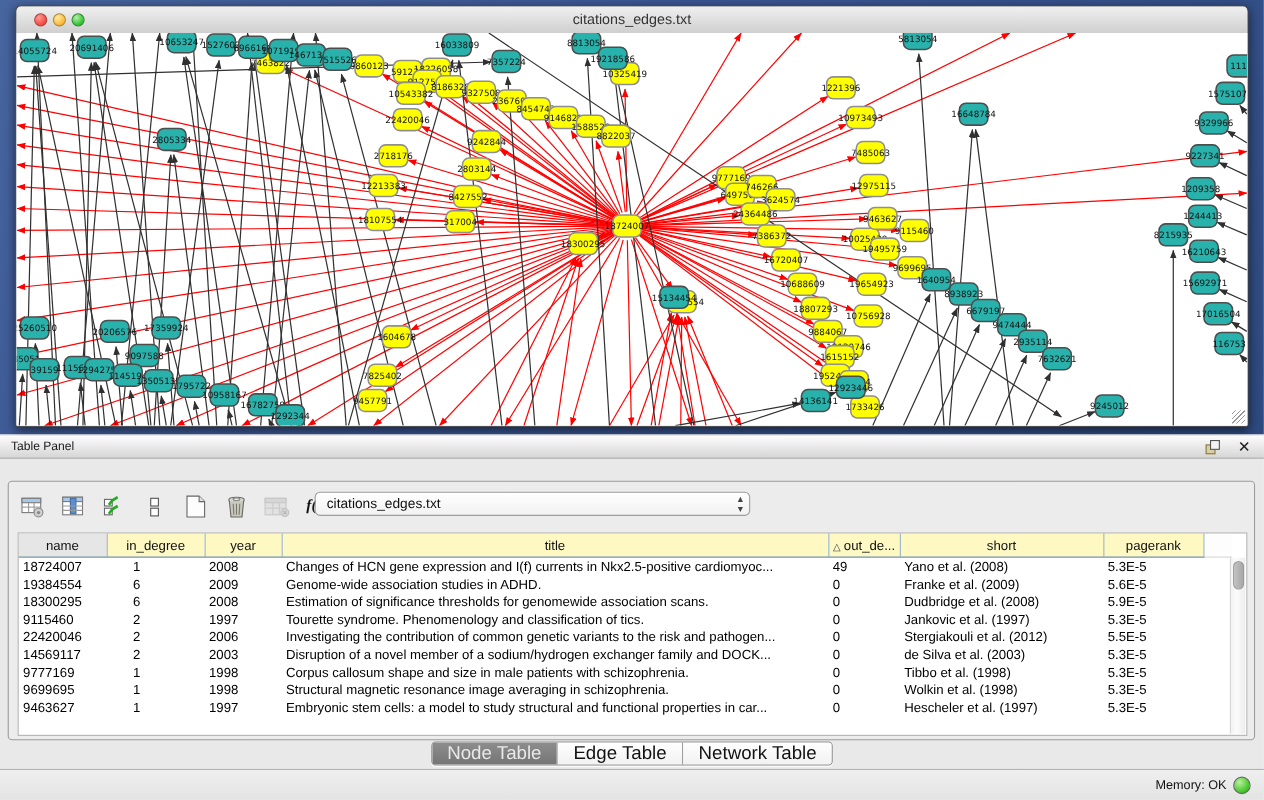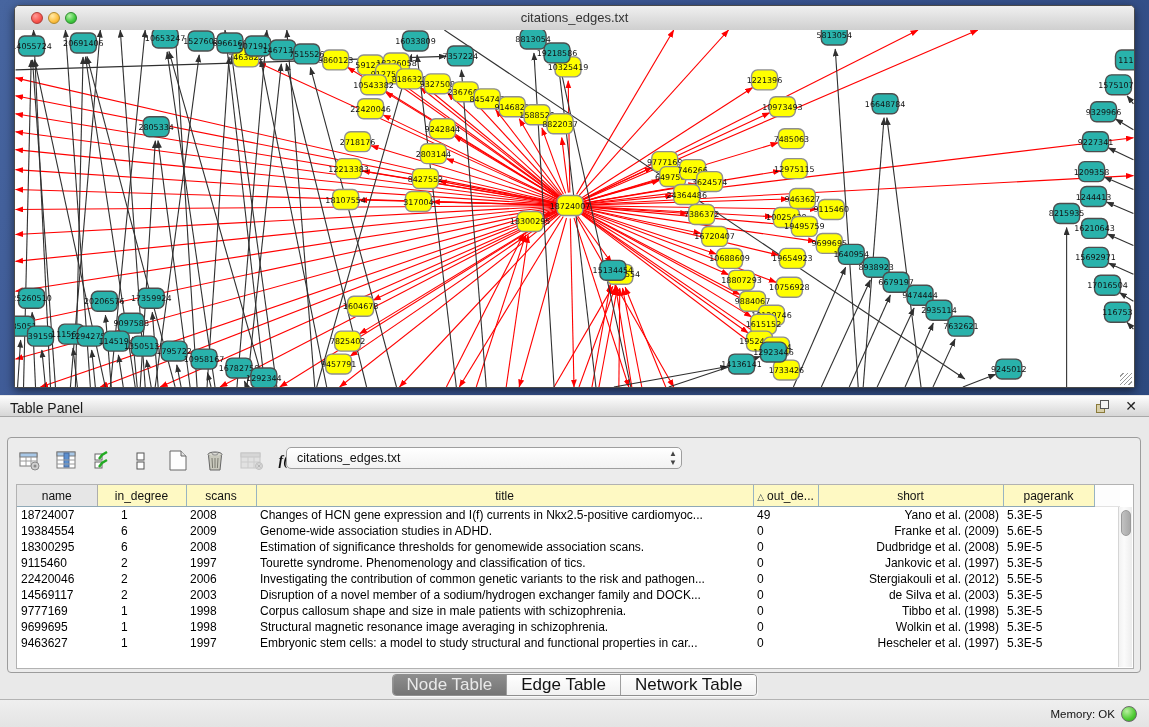--- a/index.html
+++ b/index.html
@@ -24,21 +24,21 @@
   .tl.yellow{left:33px;background:radial-gradient(circle at 35% 30%,#ffe9a8,#fdbf3f 60%,#de9c22);border:1px solid #b08a2e;}
   .tl.green{left:50px;background:radial-gradient(circle at 35% 30%,#b6f0a8,#3fc93f 60%,#2ca02c);border:1px solid #2e8b2e;}
   #graph-area{position:absolute;left:0;top:24px;width:1119px;height:357px;background:#fff;overflow:hidden;}
   #graph-svg{display:block;}
   #grip{position:absolute;right:2px;bottom:2px;width:12px;height:12px;
     background:repeating-linear-gradient(135deg,transparent 0 2px,#9a9a9a 2px 3px);}
   
   #panel-header{position:absolute;left:0;top:395px;width:1149px;height:22px;
     background:linear-gradient(#fdfdfd,#d6d6d6);
     border-top:1px solid #e8e8e8;border-bottom:1px solid #a8a8a8;box-sizing:border-box;}
-  #panel-header .ph-title{position:absolute;left:10px;top:4px;font-size:14px;color:#1a1a1a;}
+  #panel-header .ph-title{position:absolute;left:10px;top:4px;font-size:11px;color:#1a1a1a;}
   #float-icon{position:absolute;right:40px;top:4px;width:13px;height:13px;cursor:pointer;}
   #float-icon .sq1{position:absolute;left:0;top:4px;width:7px;height:7px;border:1.5px solid #8a7a3a;background:#d8cfa8;}
   #float-icon .sq2{position:absolute;left:4px;top:0;width:7px;height:7px;border:1.5px solid #555;background:#f4f4f4;}
   #close-icon{position:absolute;right:12px;top:2px;font-size:14px;font-weight:bold;color:#222;cursor:pointer;}
   
   #inner-panel{position:absolute;left:7px;top:437px;width:1134px;height:236px;
     border:1px solid #9c9c9c;border-radius:4px;background:#ececec;box-sizing:border-box;}
   #toolbar{position:absolute;left:10px;top:6px;height:34px;display:flex;align-items:center;gap:13px;}
   .tb-btn{width:24px;height:26px;display:flex;align-items:center;justify-content:center;cursor:pointer;}
   .fx{font-family:"Liberation Serif","DejaVu Serif",serif;font-style:italic;font-weight:bold;font-size:14px;color:#111;}
@@ -49,21 +49,21 @@
   #table-select .arrows{position:absolute;right:4px;top:1px;font-size:8px;line-height:9px;color:#444;text-align:center;}
   
   #table-zone{position:absolute;left:8px;top:46px;width:1118px;height:185px;
     border:1px solid #b2b2b2;background:#fff;box-sizing:border-box;}
   table{border-collapse:collapse;table-layout:fixed;width:1103px;font-size:12px;}
   thead th{height:21px;background:#fef9c3;border-right:1px solid #98b4c2;border-bottom:1px solid #8fa8b6;
     font-weight:normal;text-align:center;color:#111;padding:0 3px;overflow:hidden;white-space:nowrap;}
   thead th.gray{background:#e6e6e6;border-right:1px solid #adadad;}
   thead th.filler{background:#fdfdfd;border-right:none;border-bottom:1px solid #e2e2e2;}
   tbody td{height:16px;padding:0 4px;white-space:nowrap;overflow:hidden;color:#000;}
-  td.c-short{text-align:right;}
+  td.c-short{text-align:left;}
   td.c-ind{padding-left:24px;}
   .sort-tri{font-size:9px;margin-right:3px;color:#234;}
   #vscroll{position:absolute;right:1px;top:22px;width:13px;bottom:1px;
     background:linear-gradient(90deg,#f2f2f2,#fbfbfb 40%,#ededed);border-left:1px solid #d5d5d5;}
   #vthumb{position:absolute;left:2px;top:3px;width:8px;height:24px;border-radius:5px;
     background:linear-gradient(90deg,#c2c2c2,#a8a8a8);border:1px solid #9a9a9a;}
   
   #tabs{position:absolute;left:50%;top:674px;transform:translateX(-50%);display:flex;
     border:1px solid #8f8f8f;border-radius:4px;overflow:hidden;height:20px;
     box-shadow:0 1px 1px rgba(255,255,255,.8);}
@@ -779,21 +779,21 @@
         <col style="width:497px">
           <col style="width:65px">
           <col style="width:185px">
         <col style="width:91px">
           <col>
       </colgroup>
       <thead>
           <tr id="head-row">
             <th class="gray">name</th>
             <th>in_degree</th>
-            <th>scans</th>
+            <th>year</th>
             <th>title</th>
             <th><span class="sort-tri">△</span>out_de...</th>
             <th>short</th>
             <th>pagerank</th>
             <th class="filler"></th>
           </tr>
         </thead>
       <tbody id="body-rows">
           <tr>
             <td>18724007</td>

